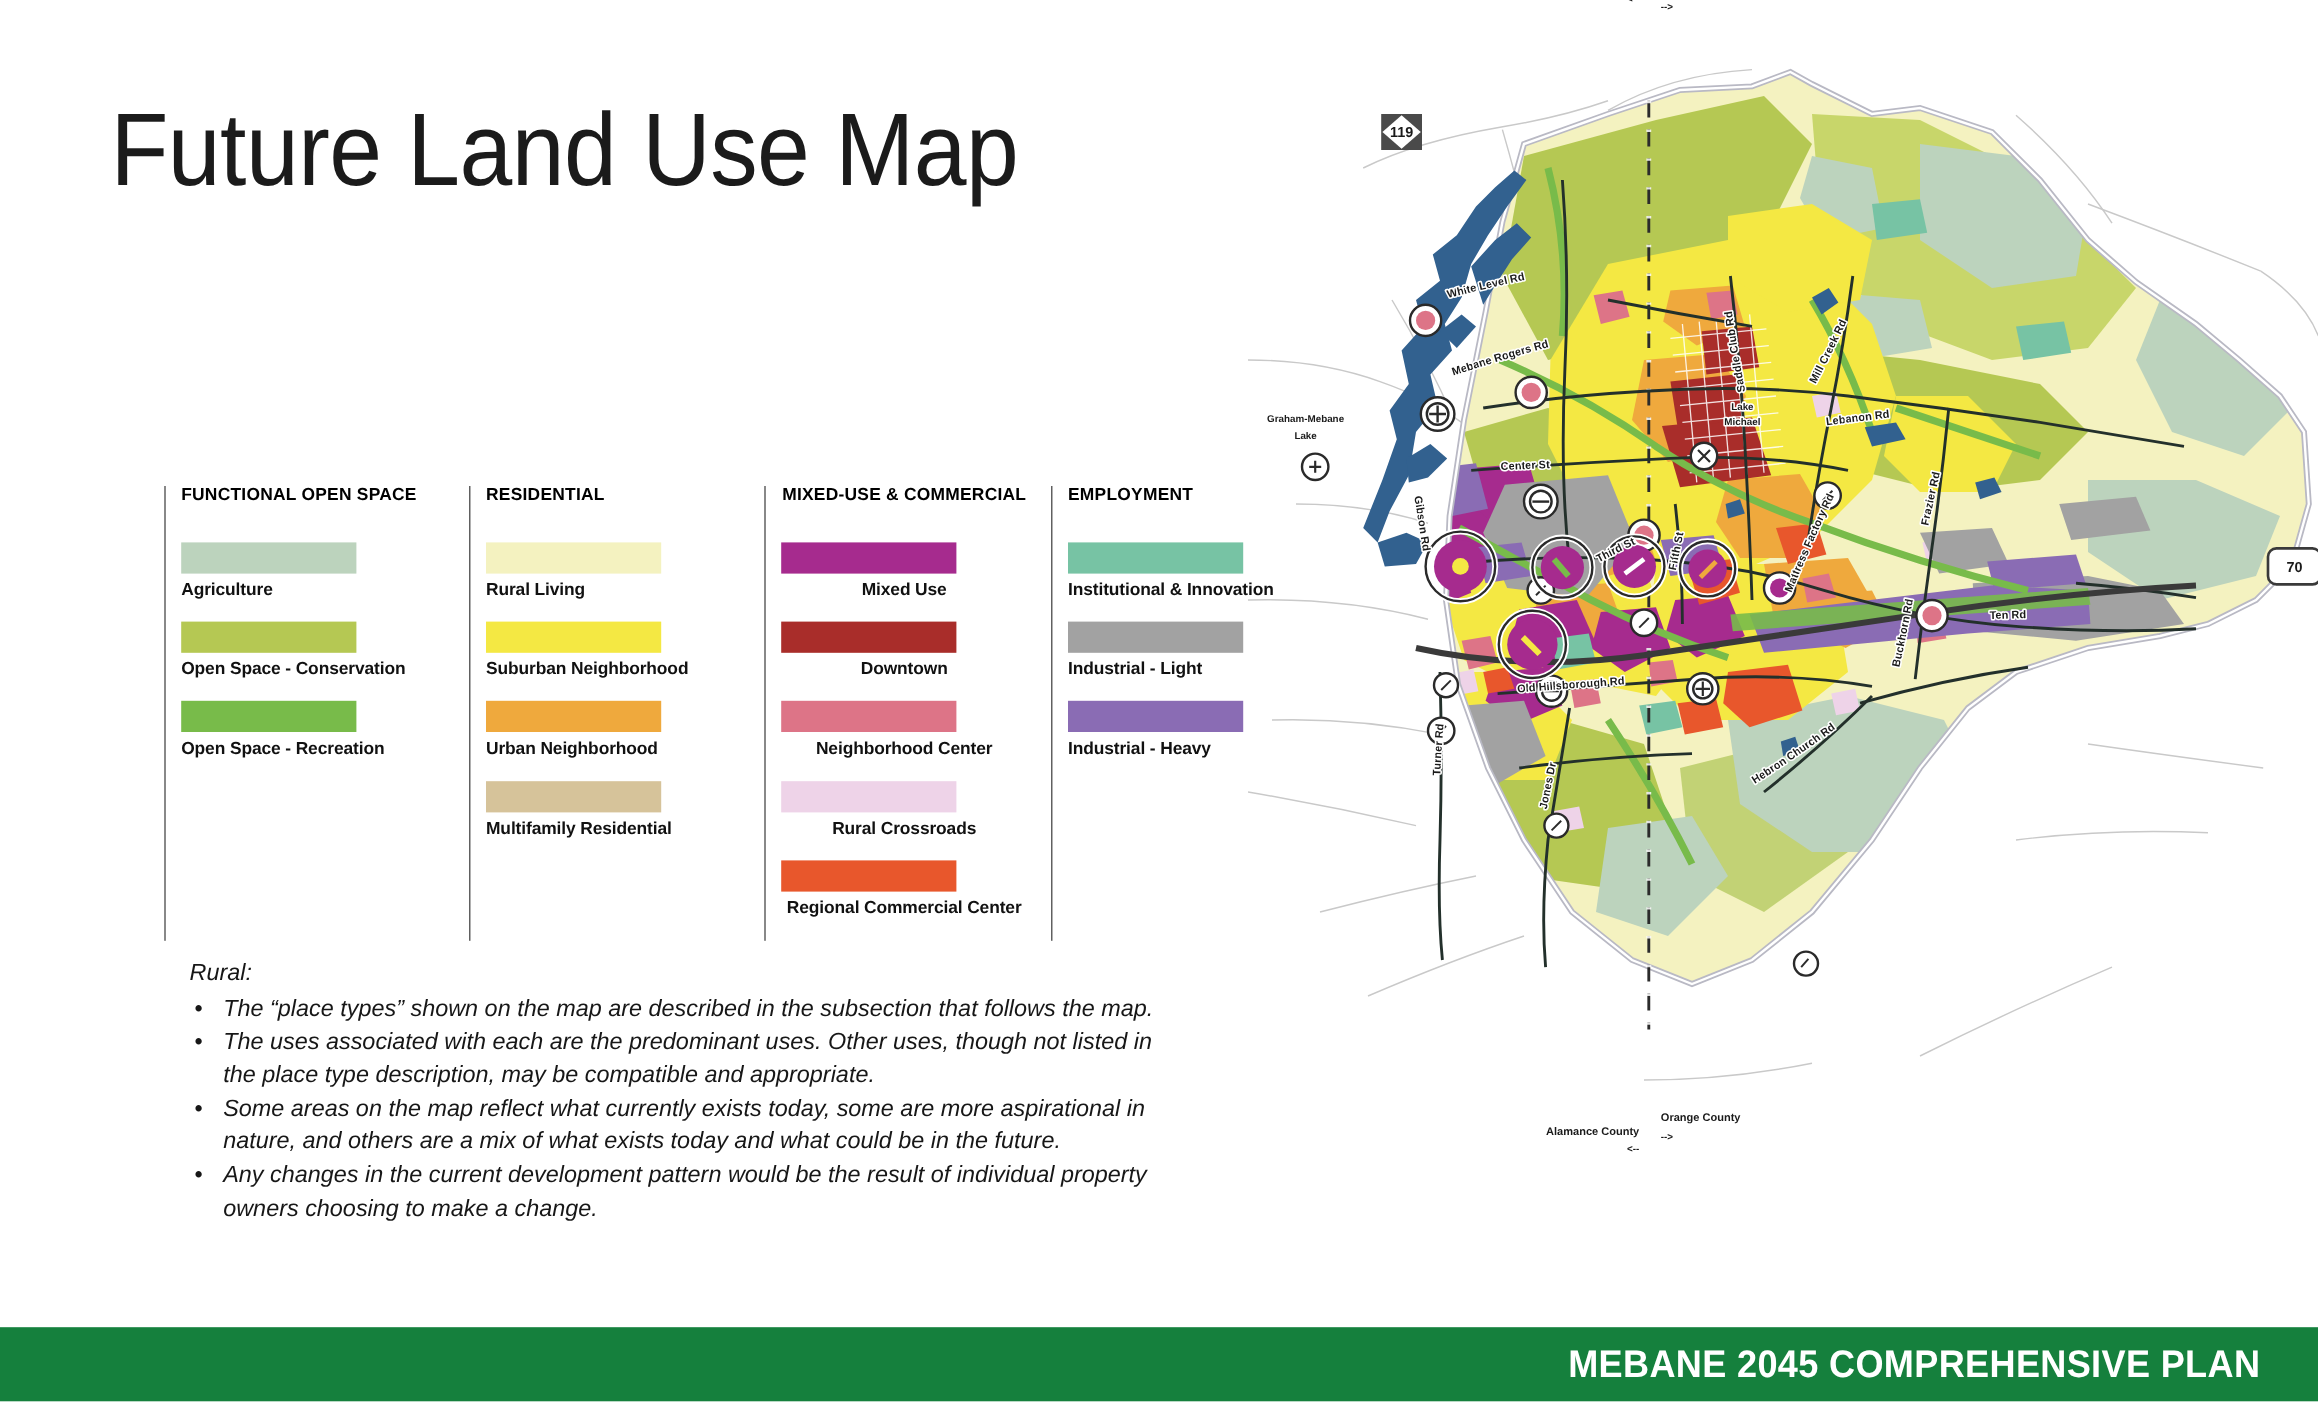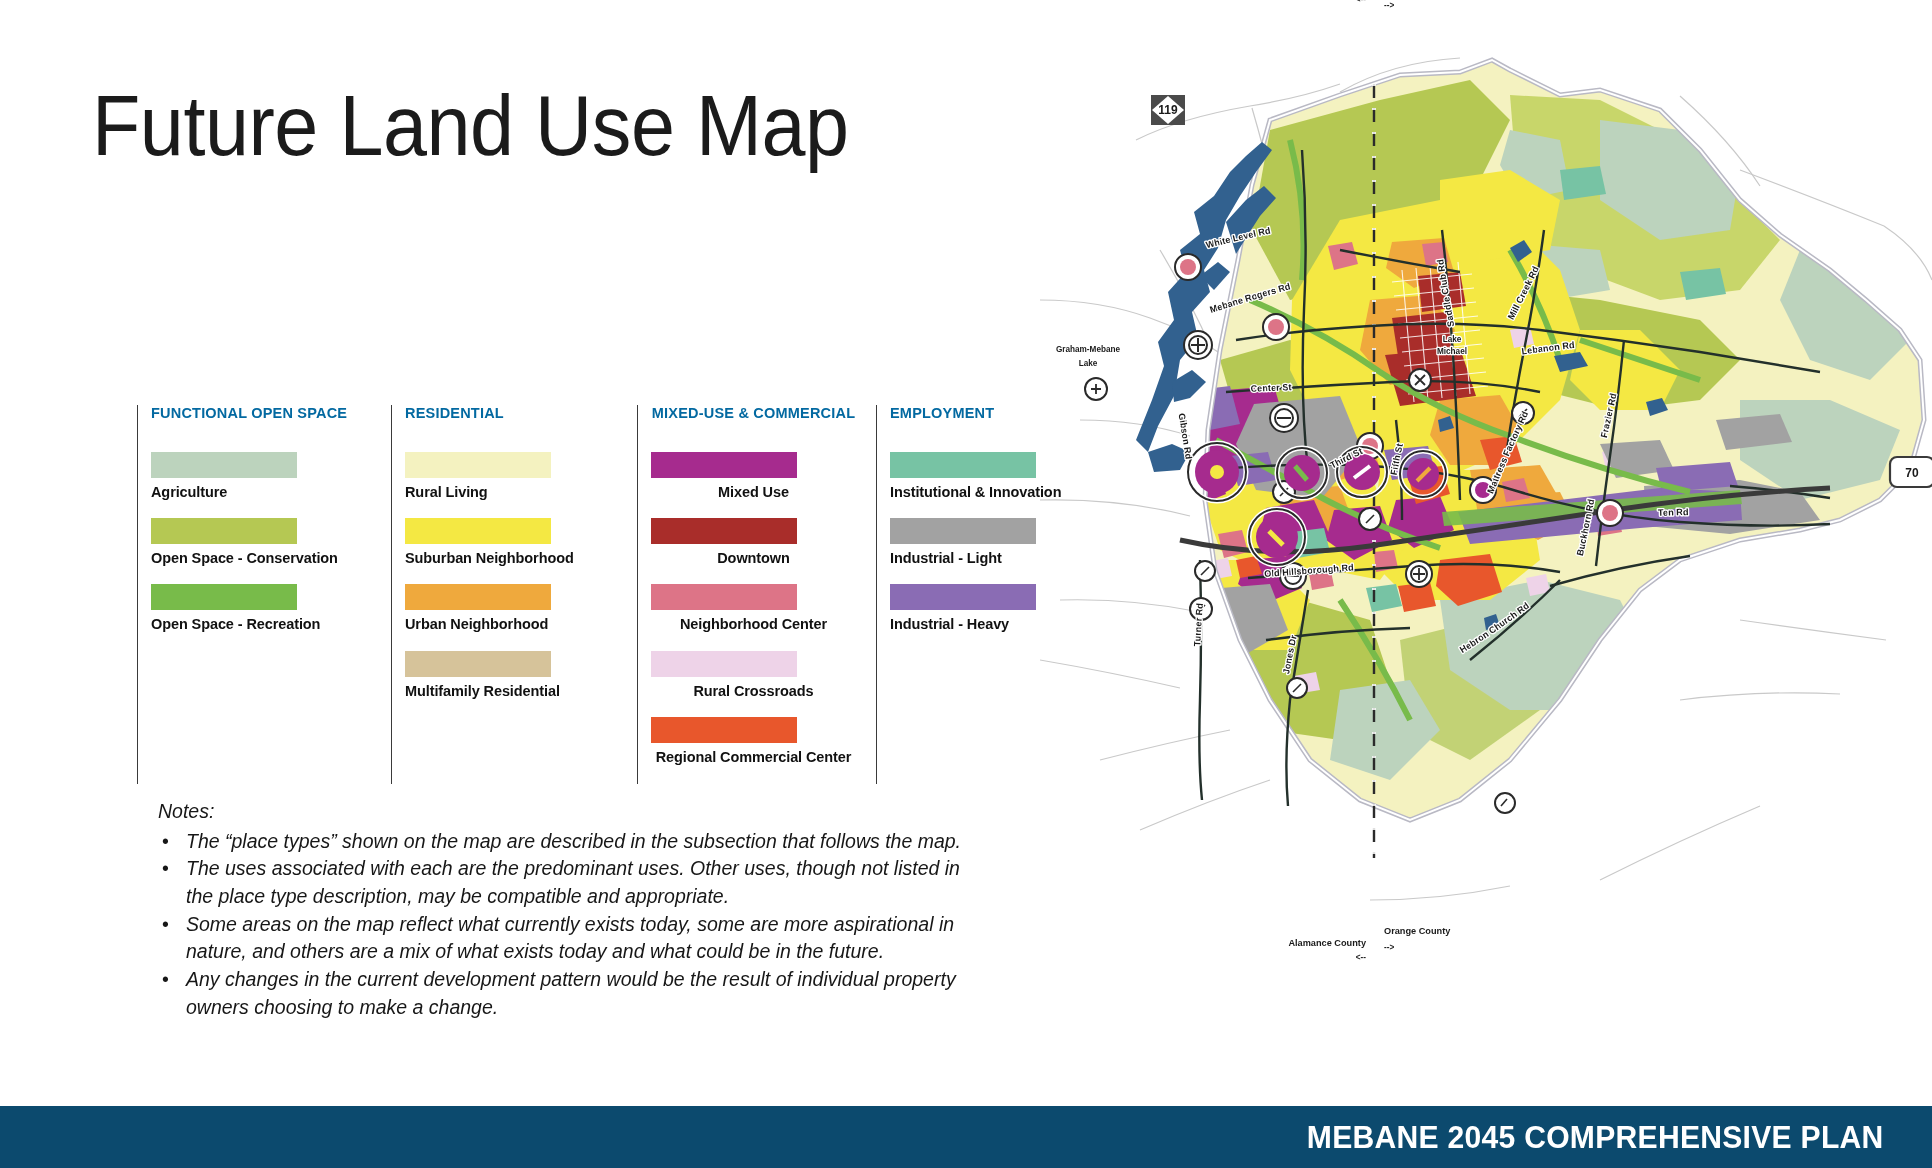--- a/index.html
+++ b/index.html
@@ -32,21 +32,21 @@
   }
 
   
   .legend{position:absolute;left:125px;top:405px;display:flex;}
   .legcol{padding-left:13px;border-left:1.6px solid #3a3a3a;margin-right:20px;}
   .legcol.c1{width:200px;}
   .legcol.c2{width:212px;margin-left:20px;}
   .legcol.c3{width:205px;text-align:center;}
   .legcol.c4{width:200px;border-right:none;}
   .legcol-head{
-    font-size:14.5px;font-weight:bold;color:#0369a1;
+    font-size:14.5px;font-weight:bold;color:#000000;
     letter-spacing:0.2px;line-height:1.22;margin-bottom:29px;
     text-transform:uppercase;
   }
   .legitem{margin-bottom:17px;}
   .swatch{height:26px;width:146px;display:block;}
   .c2 .swatch,.c3 .swatch,.c4 .swatch{width:146px;}
   .leglabel{
     font-size:14.5px;font-weight:bold;color:#111;
     margin-top:6px;line-height:1.2;letter-spacing:-0.1px;
   }
@@ -164,21 +164,21 @@
         </div>
         <div class="legitem">
           <span class="swatch" style="background: rgb(138, 108, 180);"></span>
           <div class="leglabel">Industrial - Heavy</div>
         </div>
       </div>
 
     </div>
 
     <div class="notes">
-      <div class="nhead">Notes:</div>
+      <div class="nhead">Rural:</div>
       <ul>
         <li><span class="bul">•</span><span>The “place types” shown on the map are described in the subsection that follows the map.</span></li>
         <li><span class="bul">•</span><span>The uses associated with each are the predominant uses. Other uses, though not listed in the place type description, may be compatible and appropriate.</span></li>
         <li><span class="bul">•</span><span>Some areas on the map reflect what currently exists today, some are more aspirational in nature, and others are a mix of what exists today and what could be in the future.</span></li>
         <li><span class="bul">•</span><span>Any changes in the current development pattern would be the result of individual property owners choosing to make a change.</span></li>
       </ul>
     </div>
   </div>
 
   <div class="mapwrap">
@@ -577,17 +577,17 @@
       <text class="maplabel"><textPath href="#rdBuckhorn" startOffset="4%">Buckhorn Rd</textPath></text>
       <text class="maplabel"><textPath href="#rdTenRd" startOffset="8%">Ten Rd</textPath></text>
       <text class="maplabel"><textPath href="#rdOldHills" startOffset="8%">Old Hillsborough Rd</textPath></text>
       <text class="maplabel"><textPath href="#rdTurner" startOffset="6%">Turner Rd</textPath></text>
       <text class="maplabel"><textPath href="#rdJones" startOffset="6%">Jones Dr</textPath></text>
       <text class="maplabel"><textPath href="#rdHebron" startOffset="4%">Hebron Church Rd</textPath></text>
     </g>
   </svg>
   </div>
 
-  <div class="footer" style="background: #0c4a6e;">
+  <div class="footer" style="background: #15803d;">
     <div class="footer-text">MEBANE 2045 COMPREHENSIVE PLAN</div>
   </div>
 
 </div>
 
 </body></html>

